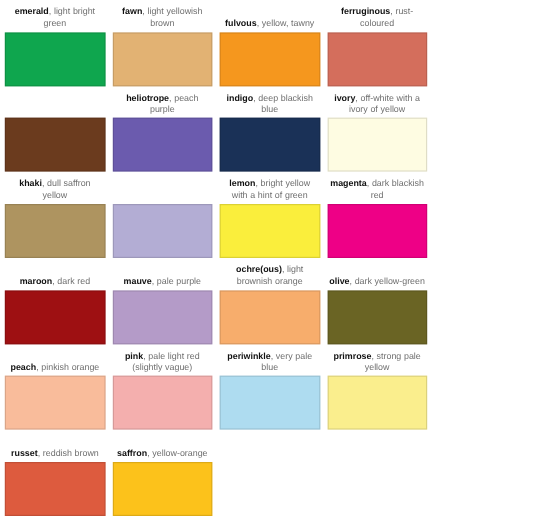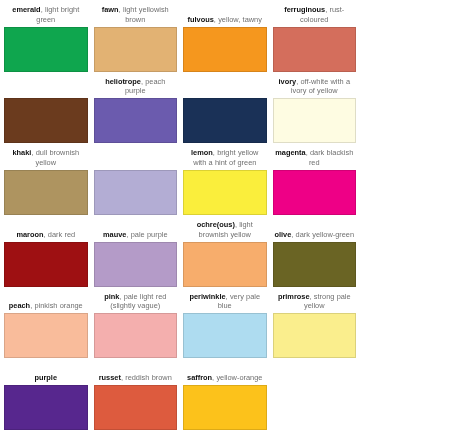--- a/index.html
+++ b/index.html
@@ -73,28 +73,29 @@
       <div class="swatch-chip" style="background-color: rgb(212, 110, 92);"></div>
     </div>
     <div class="swatch-cell">
       <div class="swatch-chip" style="background-color: rgb(107, 59, 30);"></div>
     </div>
     <div class="swatch-cell">
       <div class="swatch-caption"><span class="term">heliotrope</span><span class="desc">, peach purple</span></div>
       <div class="swatch-chip" style="background-color: rgb(107, 91, 174);"></div>
     </div>
     <div class="swatch-cell">
+      <div class="swatch-caption"><span class="term">indigo</span><span class="desc">, deep blackish blue</span></div>
       <div class="swatch-chip" style="background-color: rgb(26, 49, 87);"></div>
     </div>
     <div class="swatch-cell">
       <div class="swatch-caption"><span class="term">ivory</span><span class="desc">, off-white with a ivory of yellow</span></div>
       <div class="swatch-chip" style="background-color: rgb(254, 252, 226);"></div>
     </div>
     <div class="swatch-cell">
-      <div class="swatch-caption"><span class="term">khaki</span><span class="desc">, dull brownish yellow</span></div>
+      <div class="swatch-caption"><span class="term">khaki</span><span class="desc">, dull saffron yellow</span></div>
       <div class="swatch-chip" style="background-color: rgb(174, 148, 96);"></div>
     </div>
     <div class="swatch-cell">
       <div class="swatch-chip" style="background-color: rgb(179, 173, 212);"></div>
     </div>
     <div class="swatch-cell">
       <div class="swatch-caption"><span class="term">lemon</span><span class="desc">, bright yellow with a hint of green</span></div>
       <div class="swatch-chip" style="background-color: rgb(250, 238, 60);"></div>
     </div>
     <div class="swatch-cell">
@@ -103,21 +104,21 @@
     </div>
     <div class="swatch-cell">
       <div class="swatch-caption"><span class="term">maroon</span><span class="desc">, dark red</span></div>
       <div class="swatch-chip" style="background-color: rgb(158, 16, 18);"></div>
     </div>
     <div class="swatch-cell">
       <div class="swatch-caption"><span class="term">mauve</span><span class="desc">, pale purple</span></div>
       <div class="swatch-chip" style="background-color: rgb(180, 155, 200);"></div>
     </div>
     <div class="swatch-cell">
-      <div class="swatch-caption"><span class="term">ochre(ous)</span><span class="desc">, light brownish yellow</span></div>
+      <div class="swatch-caption"><span class="term">ochre(ous)</span><span class="desc">, light brownish orange</span></div>
       <div class="swatch-chip" style="background-color: rgb(247, 173, 108);"></div>
     </div>
     <div class="swatch-cell">
       <div class="swatch-caption"><span class="term">olive</span><span class="desc">, dark yellow-green</span></div>
       <div class="swatch-chip" style="background-color: rgb(106, 100, 36);"></div>
     </div>
     <div class="swatch-cell">
       <div class="swatch-caption"><span class="term">peach</span><span class="desc">, pinkish orange</span></div>
       <div class="swatch-chip" style="background-color: rgb(249, 188, 155);"></div>
     </div>
@@ -127,24 +128,20 @@
     </div>
     <div class="swatch-cell">
       <div class="swatch-caption"><span class="term">periwinkle</span><span class="desc">, very pale blue</span></div>
       <div class="swatch-chip" style="background-color: rgb(174, 220, 240);"></div>
     </div>
     <div class="swatch-cell">
       <div class="swatch-caption"><span class="term">primrose</span><span class="desc">, strong pale yellow</span></div>
       <div class="swatch-chip" style="background-color: rgb(250, 238, 141);"></div>
     </div>
     <div class="swatch-cell">
-      <div class="swatch-caption"><span class="term">purple</span><span class="desc"></span></div>
-      <div class="swatch-chip" style="background-color: rgb(87, 39, 142);"></div>
-    </div>
-    <div class="swatch-cell">
       <div class="swatch-caption"><span class="term">russet</span><span class="desc">, reddish brown</span></div>
       <div class="swatch-chip" style="background-color: rgb(221, 91, 62);"></div>
     </div>
     <div class="swatch-cell">
       <div class="swatch-caption"><span class="term">saffron</span><span class="desc">, yellow-orange</span></div>
       <div class="swatch-chip" style="background-color: rgb(252, 194, 27);"></div>
     </div>
   </div>
 
 </body></html>

